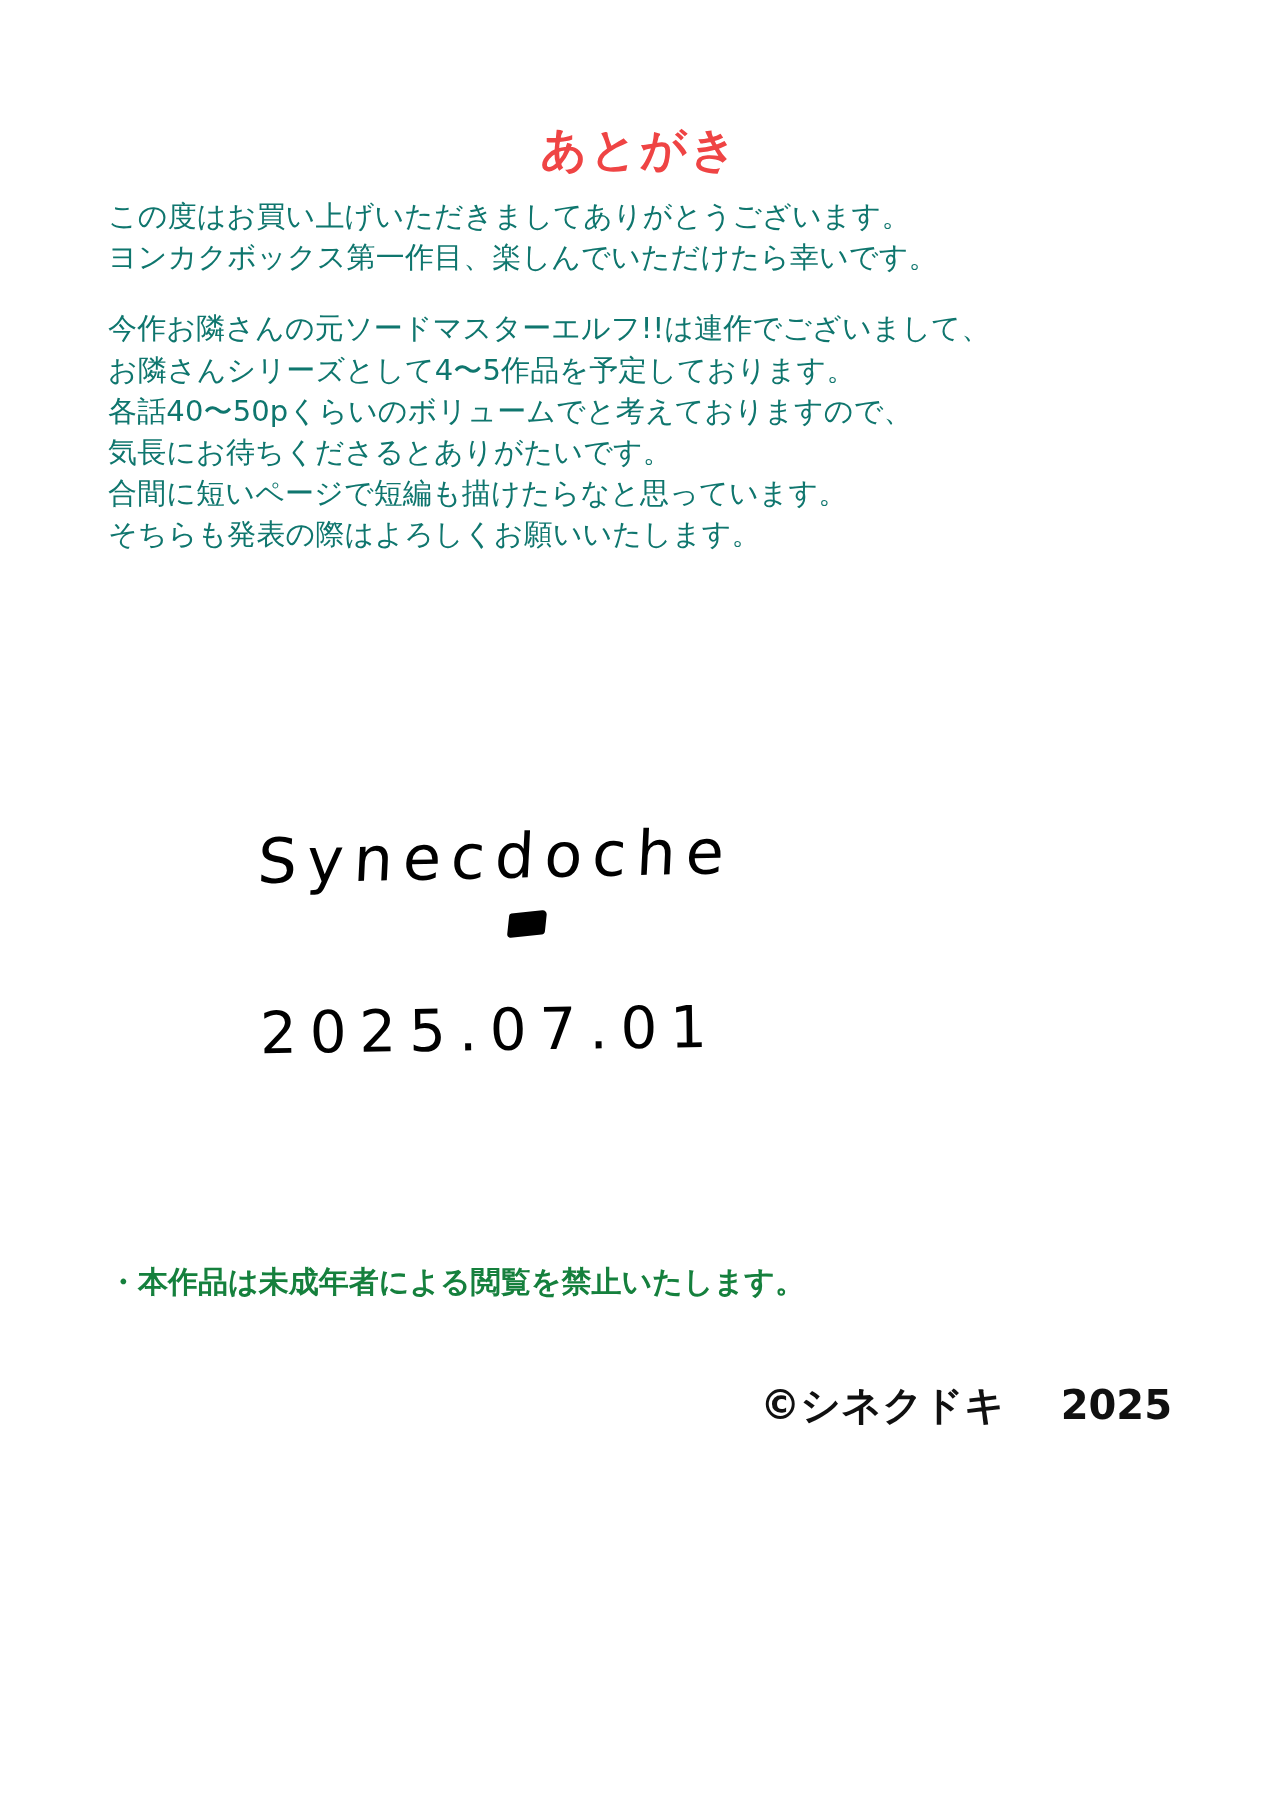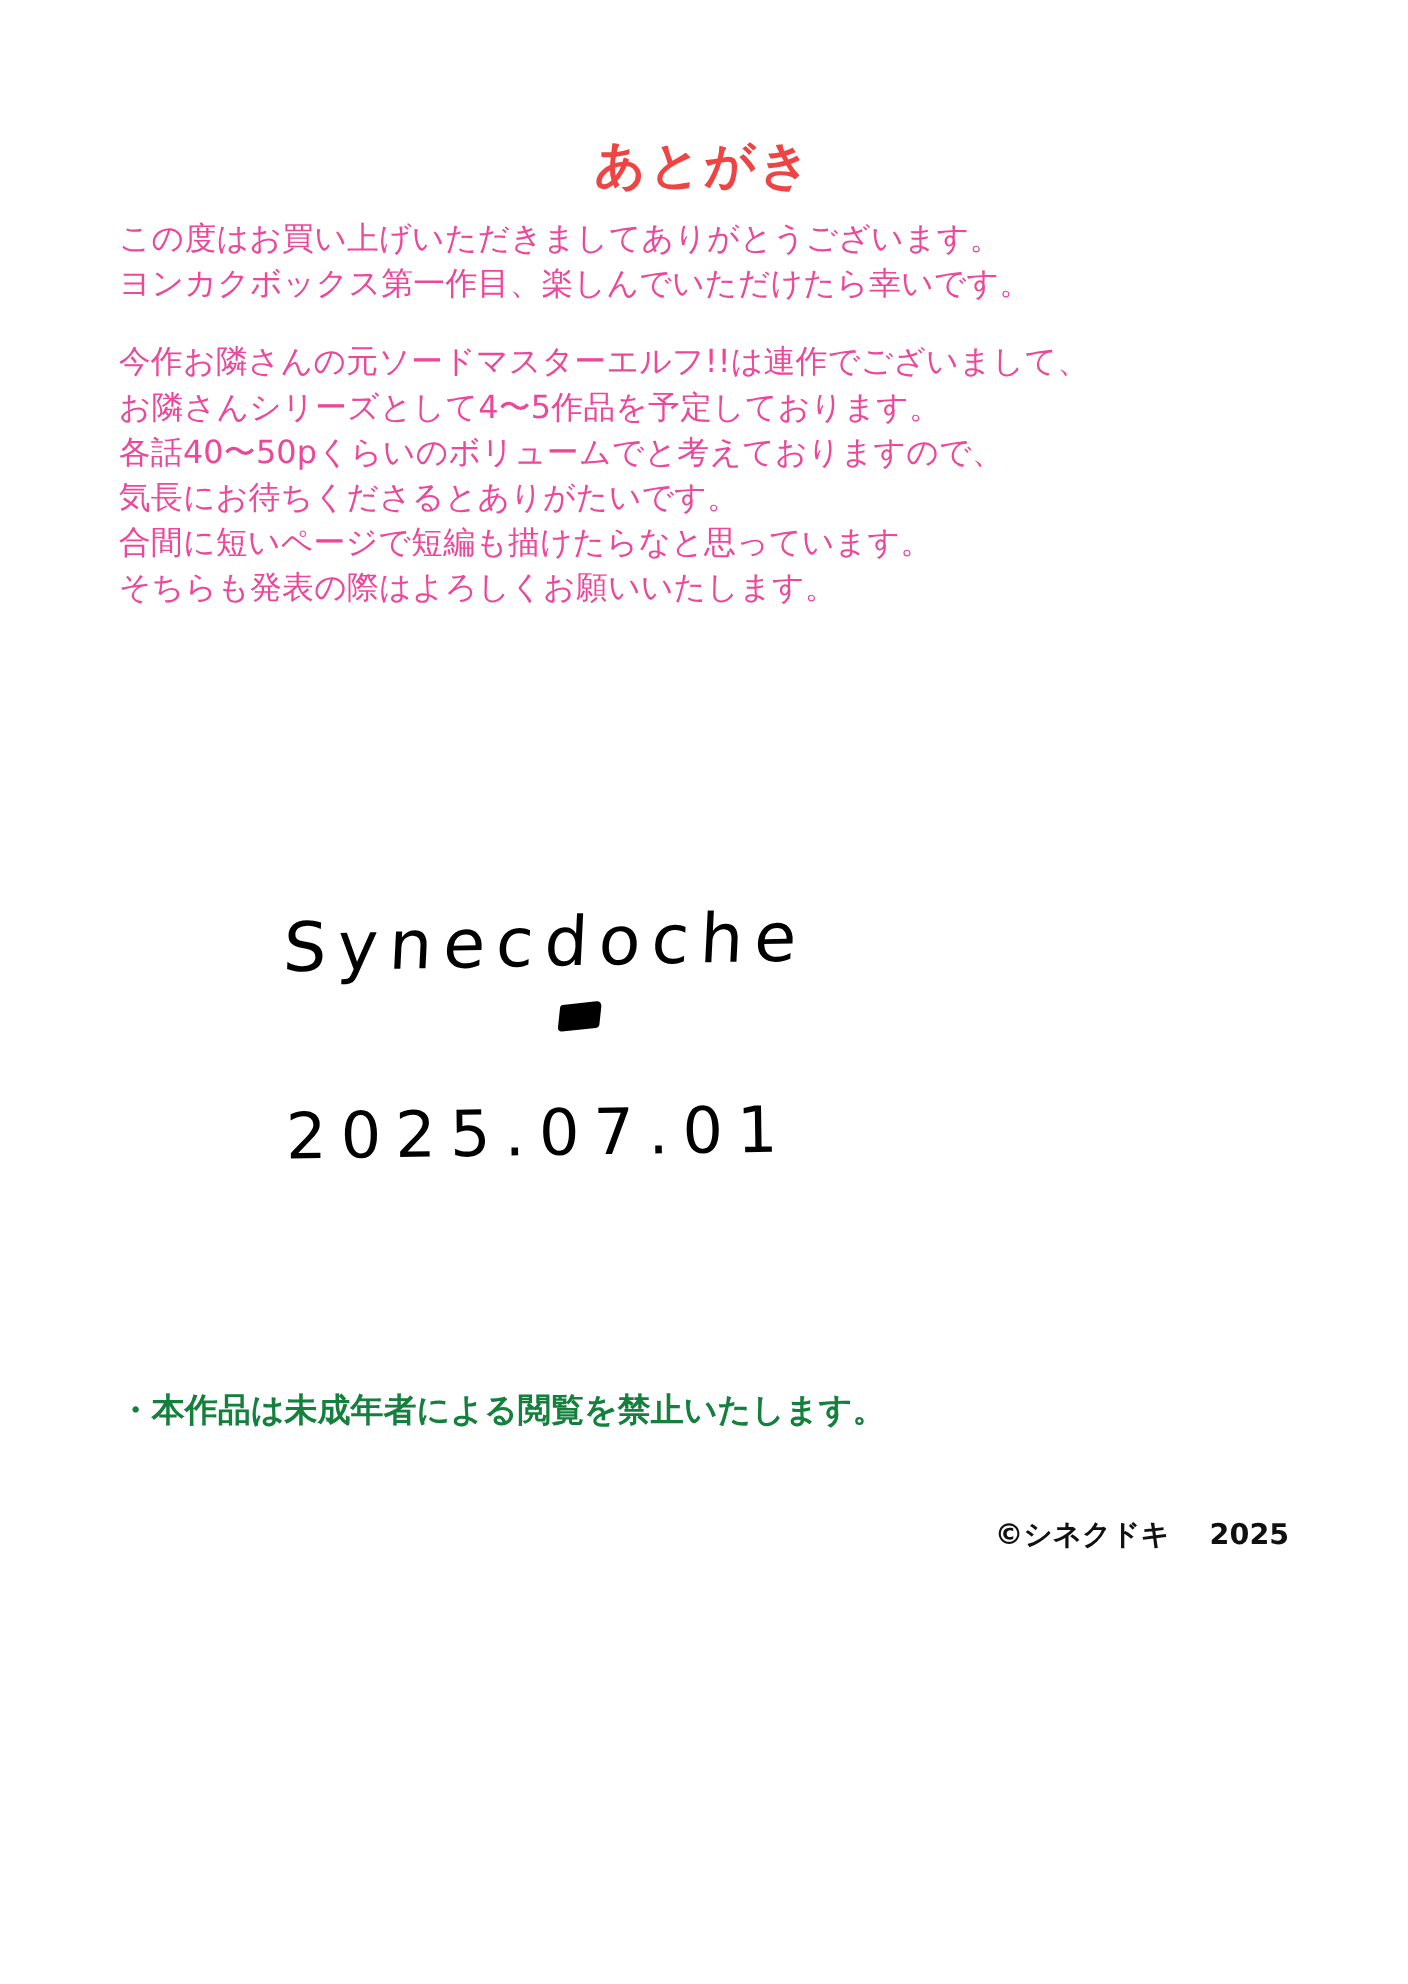--- a/index.html
+++ b/index.html
@@ -34,21 +34,21 @@
     color: #ef4444;
   }
 
   .body-text {
     position: absolute;
     left: 108px;
     top: 196px;
     width: 1060px;
     font-size: 29px;
     line-height: 1.42;
-    color: #ec4899;
+    color: #0f766e;
     letter-spacing: 0.005em;
   }
 
   .para {
     margin: 0 0 30px 0;
     white-space: pre-line;
   }
   .para:last-child { margin-bottom: 11px; }
 
   
@@ -97,21 +97,21 @@
     top: 1262px;
     font-size: 30px;
     font-weight: 700;
     color: #15803d;
   }
 
   .copyright {
     position: absolute;
     right: 108px;
     top: 1378px;
-    font-size: 26px;
+    font-size: 40px;
     font-weight: 700;
     color: #101010;
     white-space: pre;
   }
 </style>
 </head>
 <body>
 
 <div class="page">
 

